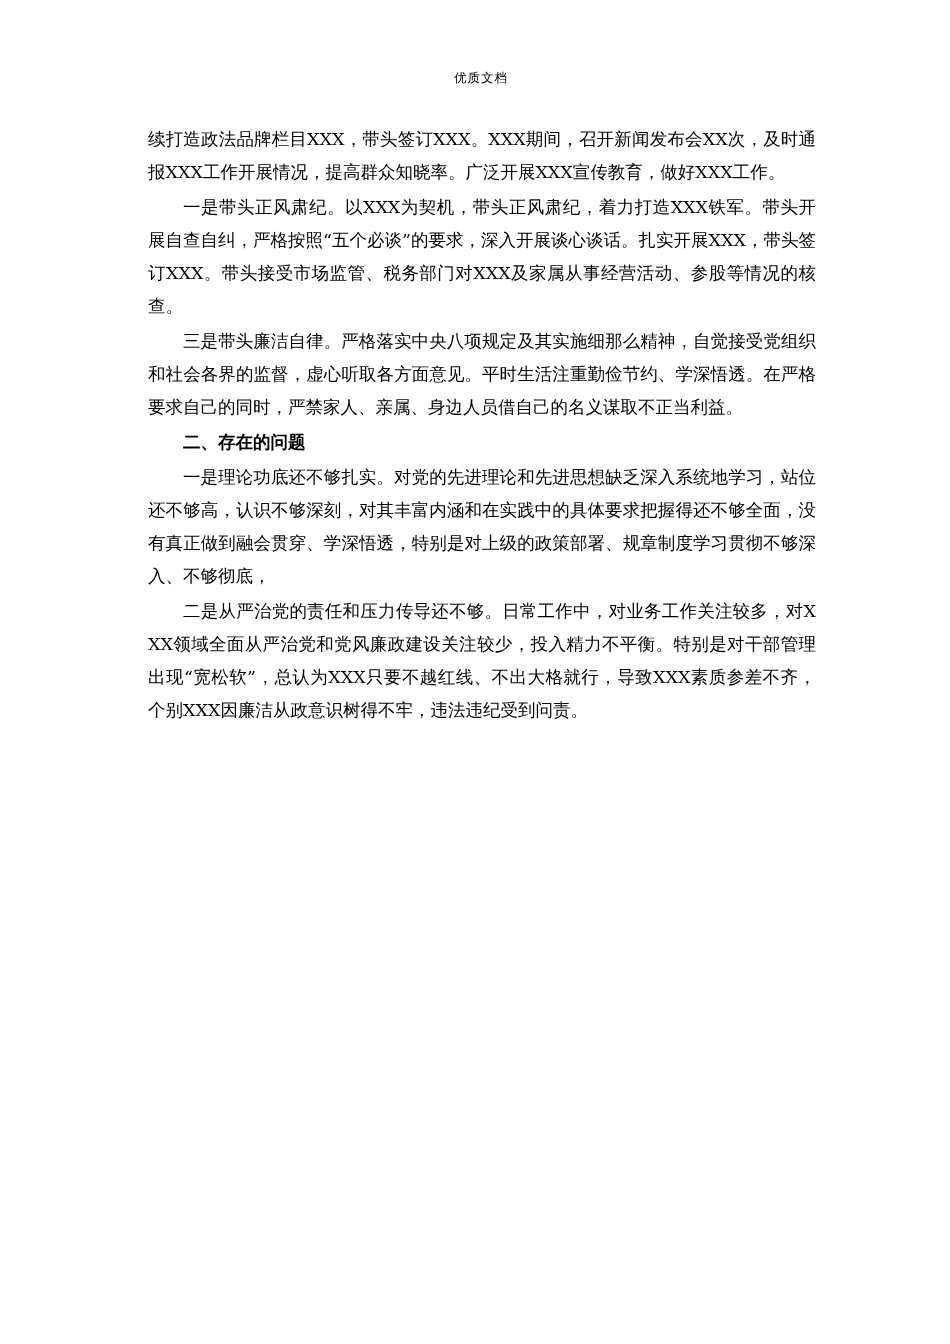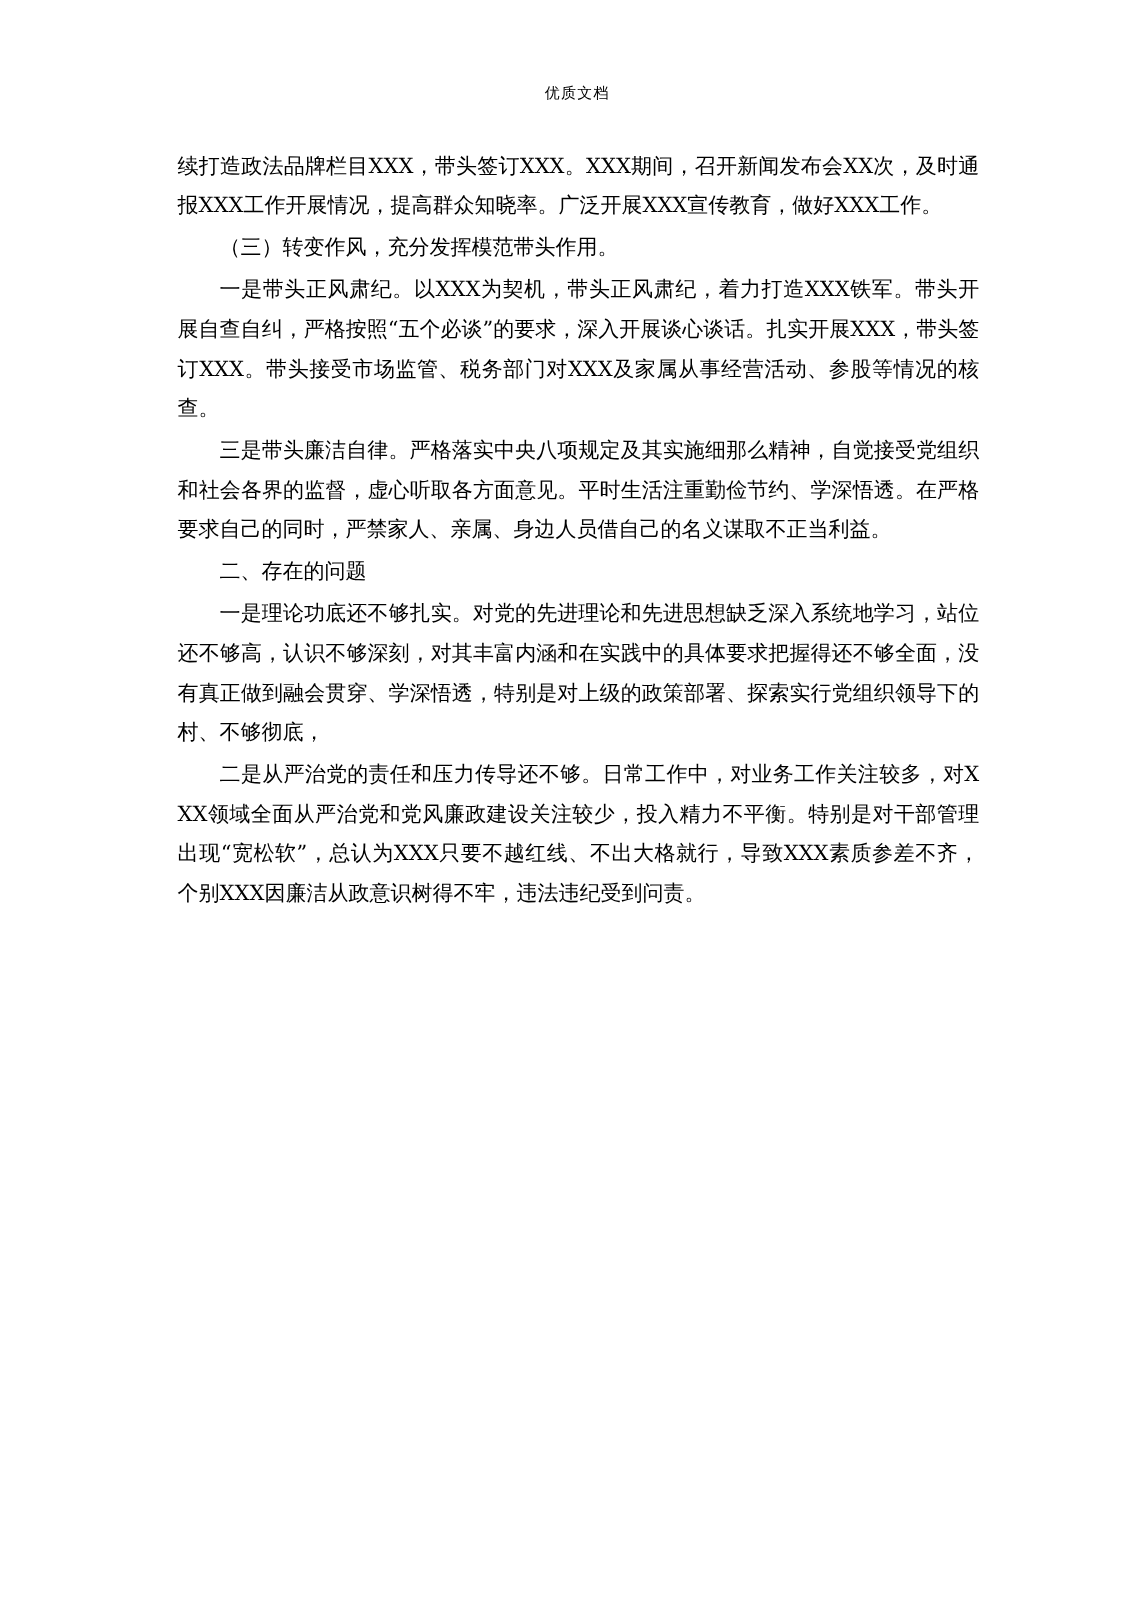--- a/index.html
+++ b/index.html
@@ -32,35 +32,34 @@
     text-justify: inter-ideograph;
     word-break: break-all;
   }
   .para {
     text-indent: 2em;
   }
   .para.no-indent {
     text-indent: 0;
   }
   .para.bold {
-    font-weight: normal;
+    font-weight: bold;
   }
 </style>
 </head>
 <body>
 
 <div class="page">
 
   <div class="page-header">
     <span>优质文档</span>
   </div>
 
   <div class="content">
     <p class="para no-indent">续打造政法品牌栏目XXX，带头签订XXX。XXX期间，召开新闻发布会XX次，及时通报XXX工作开展情况，提高群众知晓率。广泛开展XXX宣传教育，做好XXX工作。</p>
-    <p class="para">（三）转变作风，充分发挥模范带头作用。</p>
     <p class="para">一是带头正风肃纪。以XXX为契机，带头正风肃纪，着力打造XXX铁军。带头开展自查自纠，严格按照“五个必谈”的要求，深入开展谈心谈话。扎实开展XXX，带头签订XXX。带头接受市场监管、税务部门对XXX及家属从事经营活动、参股等情况的核查。</p>
     <p class="para">三是带头廉洁自律。严格落实中央八项规定及其实施细那么精神，自觉接受党组织和社会各界的监督，虚心听取各方面意见。平时生活注重勤俭节约、学深悟透。在严格要求自己的同时，严禁家人、亲属、身边人员借自己的名义谋取不正当利益。</p>
     <p class="para bold">二、存在的问题</p>
-    <p class="para">一是理论功底还不够扎实。对党的先进理论和先进思想缺乏深入系统地学习，站位还不够高，认识不够深刻，对其丰富内涵和在实践中的具体要求把握得还不够全面，没有真正做到融会贯穿、学深悟透，特别是对上级的政策部署、探索实行党组织领导下的村、不够彻底，</p>
+    <p class="para">一是理论功底还不够扎实。对党的先进理论和先进思想缺乏深入系统地学习，站位还不够高，认识不够深刻，对其丰富内涵和在实践中的具体要求把握得还不够全面，没有真正做到融会贯穿、学深悟透，特别是对上级的政策部署、规章制度学习贯彻不够深入、不够彻底，</p>
     <p class="para">二是从严治党的责任和压力传导还不够。日常工作中，对业务工作关注较多，对XXX领域全面从严治党和党风廉政建设关注较少，投入精力不平衡。特别是对干部管理出现“宽松软”，总认为XXX只要不越红线、不出大格就行，导致XXX素质参差不齐，个别XXX因廉洁从政意识树得不牢，违法违纪受到问责。</p>
   </div>
 
 </div>
 
 </body></html>

